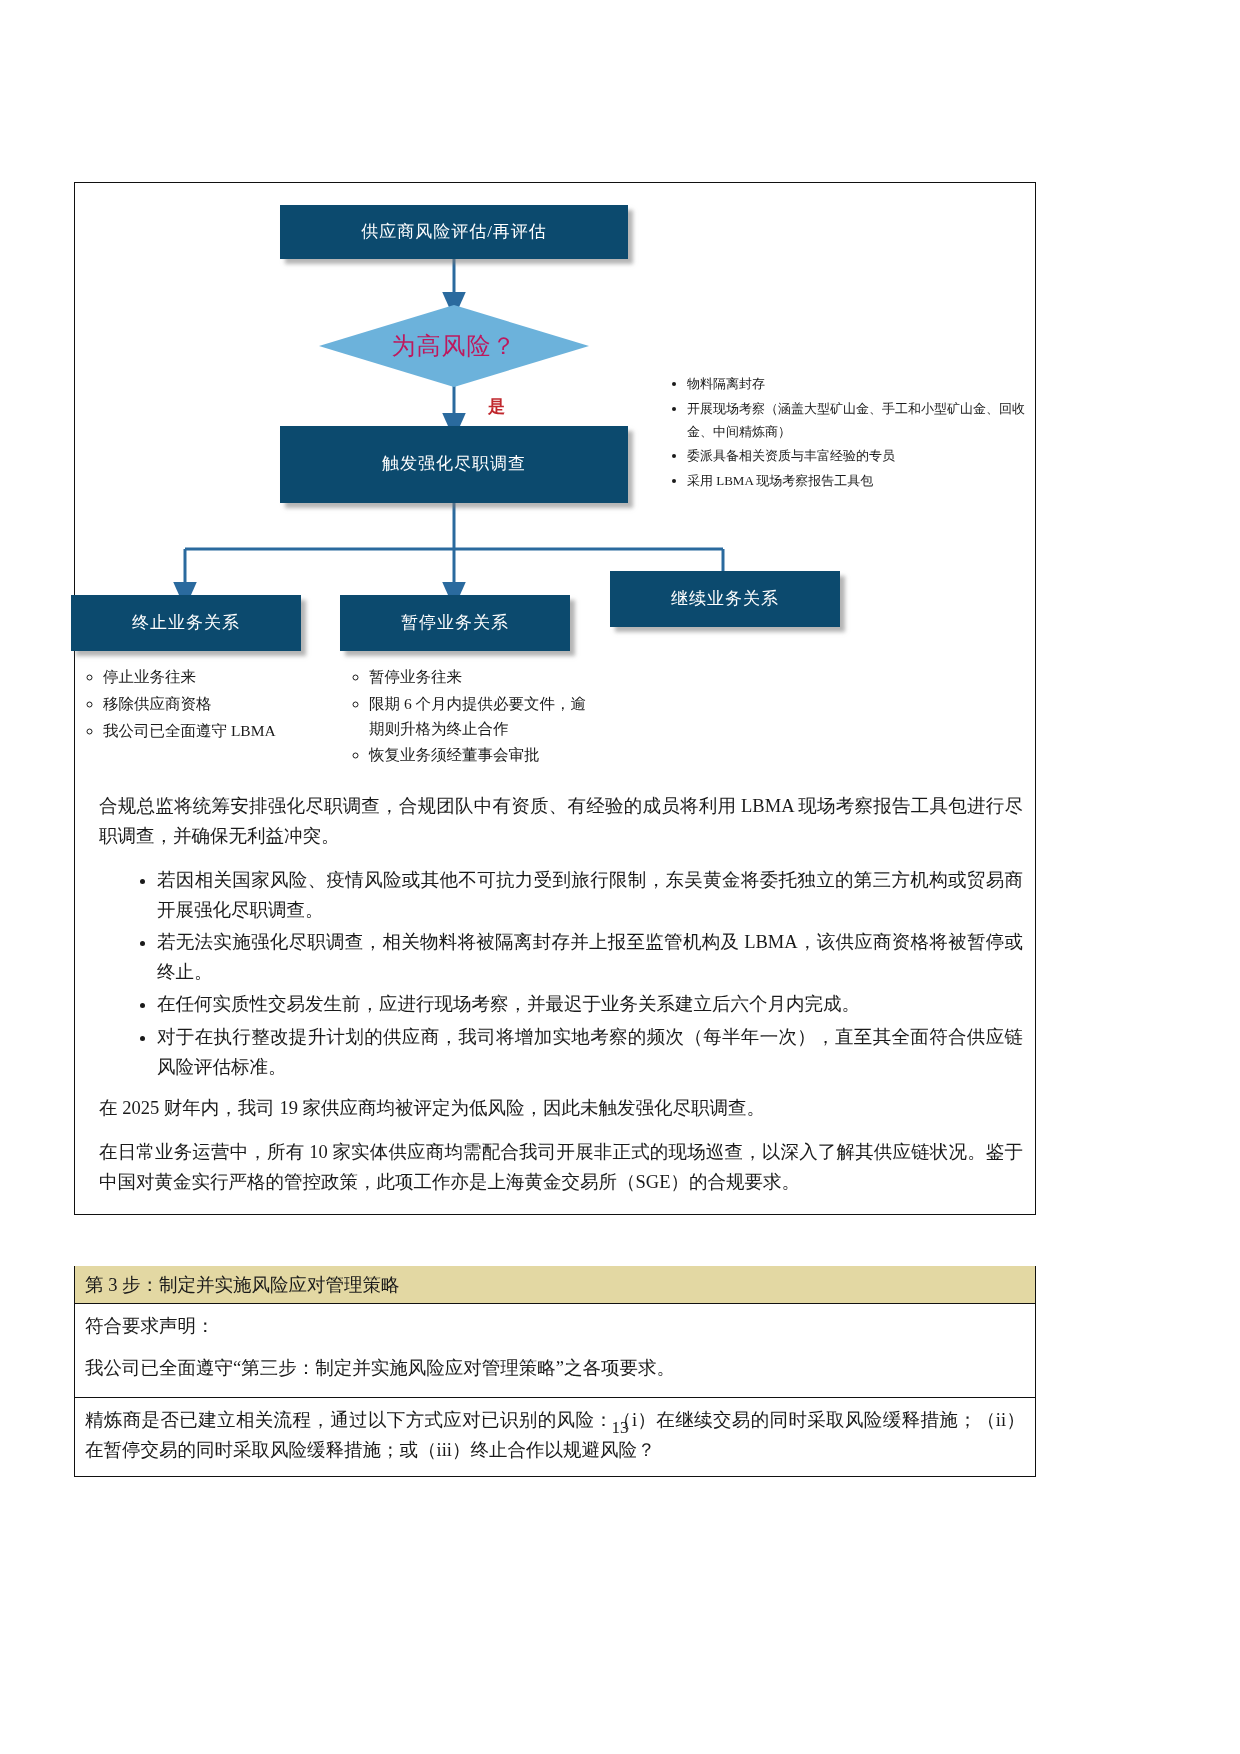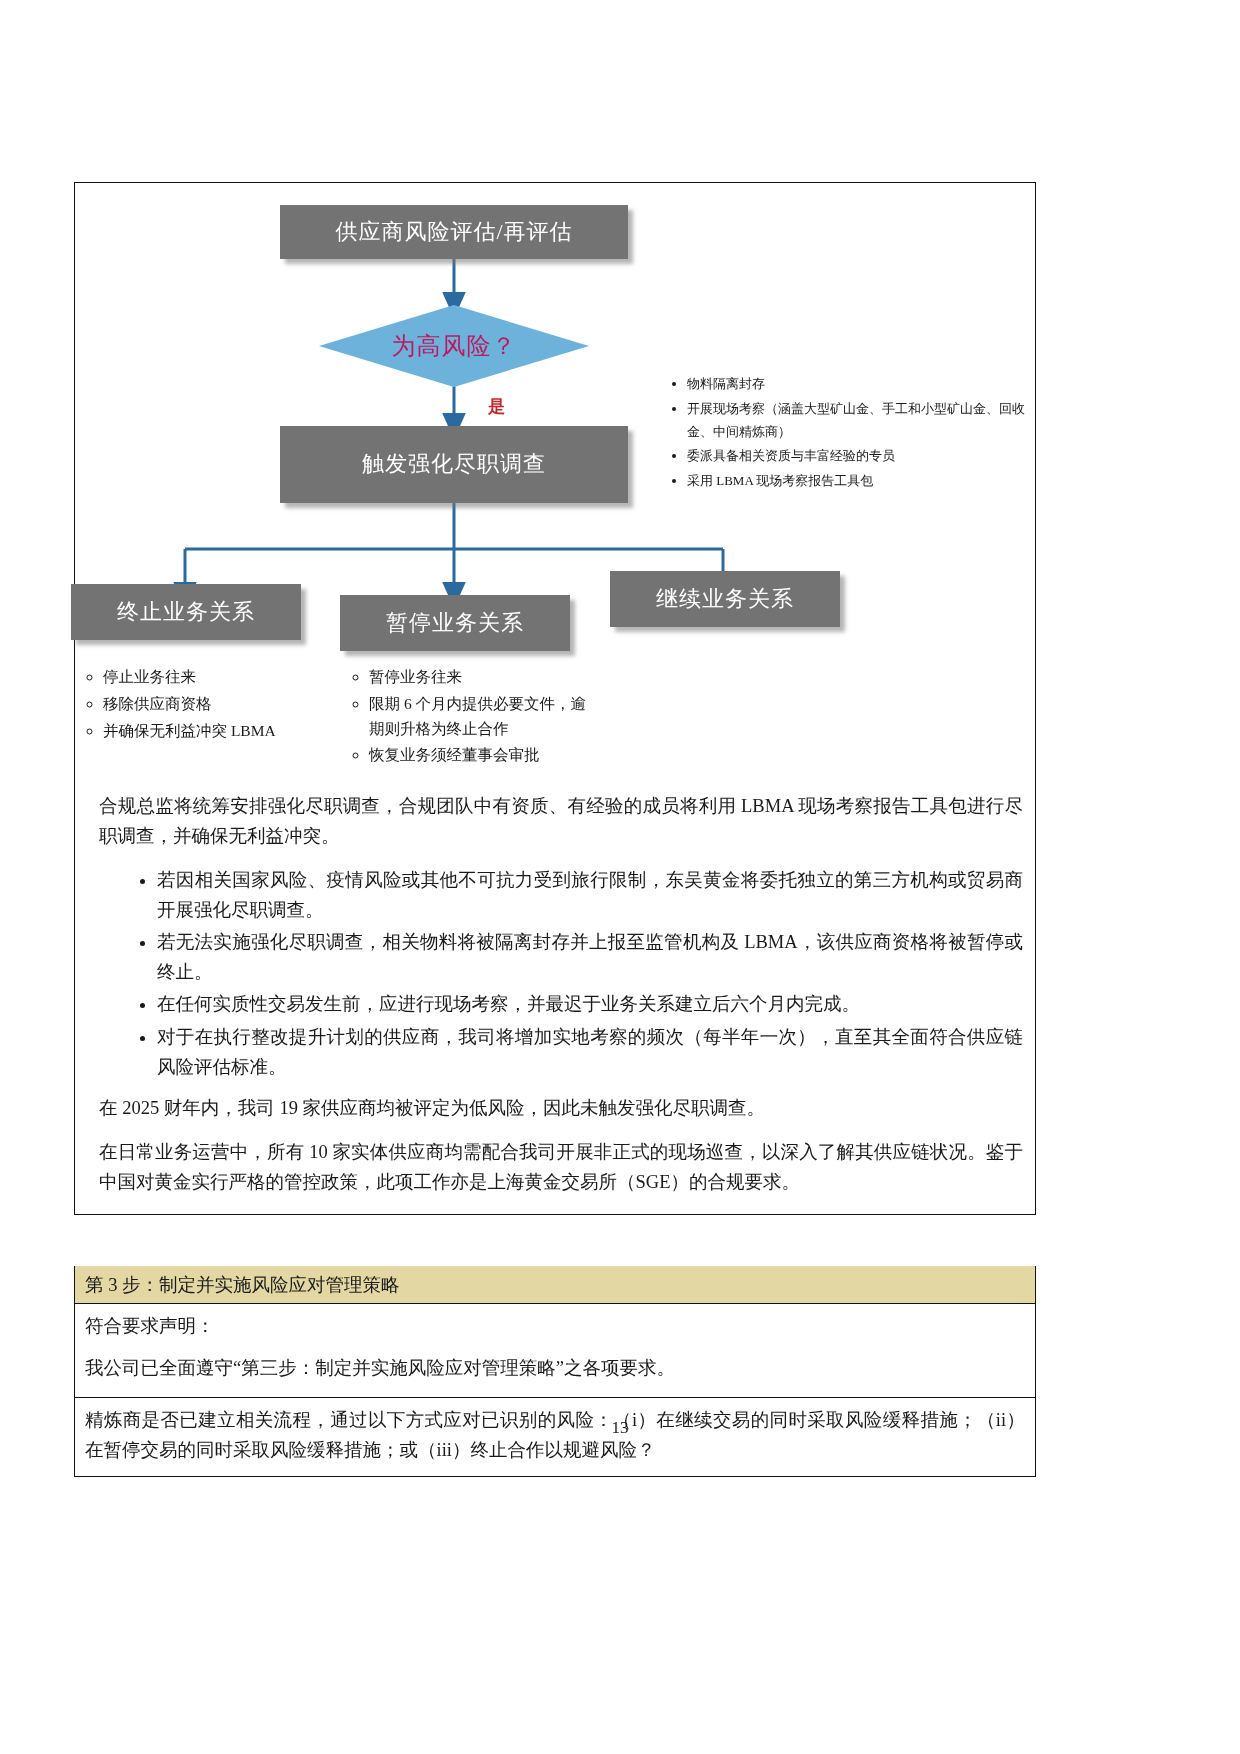--- a/index.html
+++ b/index.html
@@ -29,27 +29,27 @@
     top: 182px;
     width: 962px;
     height: 600px;
     border: 1px solid #111;
     border-bottom: none;
     box-sizing: border-box;
   }
 
   .fbox {
     position: absolute;
-    background: #737373;
+    background: #0c4a6e;
     color: #ffffff;
     display: flex;
     align-items: center;
     justify-content: center;
     text-align: center;
-    font-size: 22px;
+    font-size: 17px;
     letter-spacing: 1px;
     box-shadow: 5px 5px 4px rgba(120,120,120,0.55);
     box-sizing: border-box;
     line-height: 1.3;
   }
 
   .fdiamond-wrap {
     position: absolute;
     width: 270px;
     height: 82px;
@@ -214,40 +214,40 @@
 
     <div class="fdiamond-wrap" style="left:244px; top:122px;">
       <div class="fdiamond"></div>
       <div class="fdiamond-label">为高风险？</div>
     </div>
 
     <div class="yes-label" style="left:413px; top:212px;">是</div>
 
     <div class="fbox" style="left:205px; top:243px; width:348px; height:77px;">触发强化尽职调查</div>
 
-    <div class="fbox" style="left:-4px; top:401px; width:230px; height:56px;font-family:Liberation Serif, serif;">终止业务关系</div>
+    <div class="fbox" style="left:-4px; top:412px; width:230px; height:56px;font-family:Liberation Serif, serif;">终止业务关系</div>
 
     <div class="fbox" style="left:265px; top:412px; width:230px; height:56px;text-align:center;">暂停业务关系</div>
 
     <div class="fbox" style="left:535px; top:388px; width:230px; height:56px;">继续业务关系</div>
 
     <div class="bullets-right">
       <ul>
         <li>物料隔离封存</li>
         <li>开展现场考察（涵盖大型矿山金、手工和小型矿山金、回收金、中间精炼商）</li>
         <li>委派具备相关资质与丰富经验的专员</li>
         <li>采用 LBMA 现场考察报告工具包</li>
       </ul>
     </div>
 
     <div class="subcol" style="left:6px; top:482px; width:240px;">
       <ul>
         <li>停止业务往来</li>
         <li>移除供应商资格</li>
-        <li>并确保无利益冲突 LBMA</li>
+        <li>我公司已全面遵守 LBMA</li>
       </ul>
     </div>
 
     <div class="subcol" style="left:272px; top:482px; width:240px;">
       <ul>
         <li>暂停业务往来</li>
         <li>限期 6 个月内提供必要文件，逾期则升格为终止合作</li>
         <li>恢复业务须经董事会审批</li>
       </ul>
     </div>

